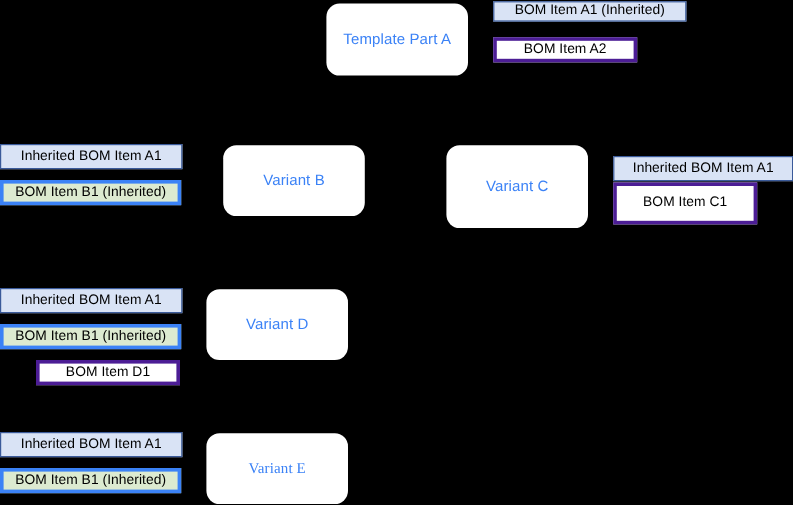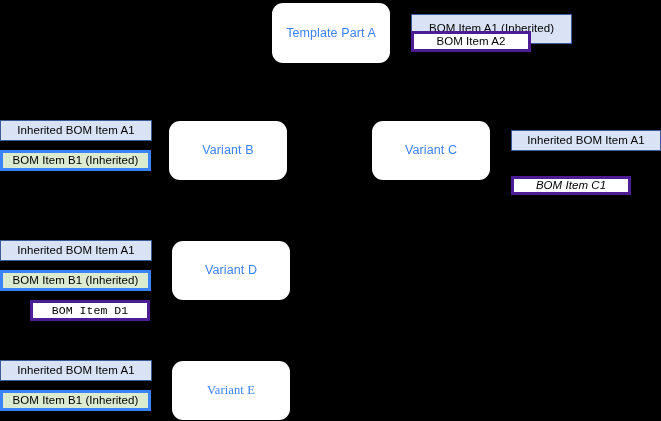--- a/index.html
+++ b/index.html
@@ -65,57 +65,57 @@
     border: 3px solid #3b82f6;
   }
 </style>
 </head>
 <body>
 
 <div id="canvas">
     <div class="node" style="left: 272px; top: 3px; width: 118px; height: 60px;">
       <span>Template Part A</span>
     </div>
-    <div class="node" style="left: 169px; top: 121px; width: 118px; height: 59px;">
+    <div class="node" style="left: 186px; top: 121px; width: 118px; height: 59px;">
       <span>Variant B</span>
     </div>
-    <div class="node" style="left: 372px; top: 121px; width: 118px; height: 59px;">
+    <div class="node" style="left: 372px; top: 121px; width: 118px; height: 69px;">
       <span>Variant C</span>
     </div>
     <div class="node" style="left: 172px; top: 241px; width: 118px; height: 59px;">
       <span>Variant D</span>
     </div>
     <div class="node" style="left: 172px; top: 361px; width: 118px; height: 59px; font-family: Liberation Serif, serif;">
       <span>Variant E</span>
     </div>
-    <div class="chip inherited-blue" style="left: 411px; top: 14px; width: 161px; height: 30px;">
+    <div class="chip inherited-blue" style="left: 411px; top: 1px; width: 161px; height: 17px;">
       <span>BOM Item A1 (Inherited)</span>
     </div>
     <div class="chip plain" style="left: 411px; top: 31px; width: 120px; height: 21px;">
       <span>BOM Item A2</span>
     </div>
     <div class="chip inherited-blue" style="left: 0px; top: 120px; width: 152px; height: 21px;">
       <span>Inherited BOM Item A1</span>
     </div>
     <div class="chip inherited-green" style="left: 0px; top: 150px; width: 151px; height: 21px;">
       <span>BOM Item B1 (Inherited)</span>
     </div>
     <div class="chip inherited-blue" style="left: 511px; top: 130px; width: 150px; height: 21px;">
       <span>Inherited BOM Item A1</span>
     </div>
-    <div class="chip plain" style="left: 511px; top: 176px; width: 120px; height: 19px; font-style: italic;">
+    <div class="chip plain" style="left: 511px; top: 152px; width: 120px; height: 35px;">
       <span>BOM Item C1</span>
     </div>
     <div class="chip inherited-blue" style="left: 0px; top: 240px; width: 152px; height: 21px;">
       <span>Inherited BOM Item A1</span>
     </div>
     <div class="chip inherited-green" style="left: 0px; top: 270px; width: 151px; height: 21px;">
       <span>BOM Item B1 (Inherited)</span>
     </div>
-    <div class="chip plain" style="left: 30px; top: 300px; width: 120px; height: 21px; font-family: Liberation Mono, monospace;">
+    <div class="chip plain" style="left: 30px; top: 300px; width: 120px; height: 21px;">
       <span>BOM Item D1</span>
     </div>
     <div class="chip inherited-blue" style="left: 0px; top: 360px; width: 152px; height: 21px;">
       <span>Inherited BOM Item A1</span>
     </div>
     <div class="chip inherited-green" style="left: 0px; top: 390px; width: 151px; height: 21px;">
       <span>BOM Item B1 (Inherited)</span>
     </div>
   </div>
 

